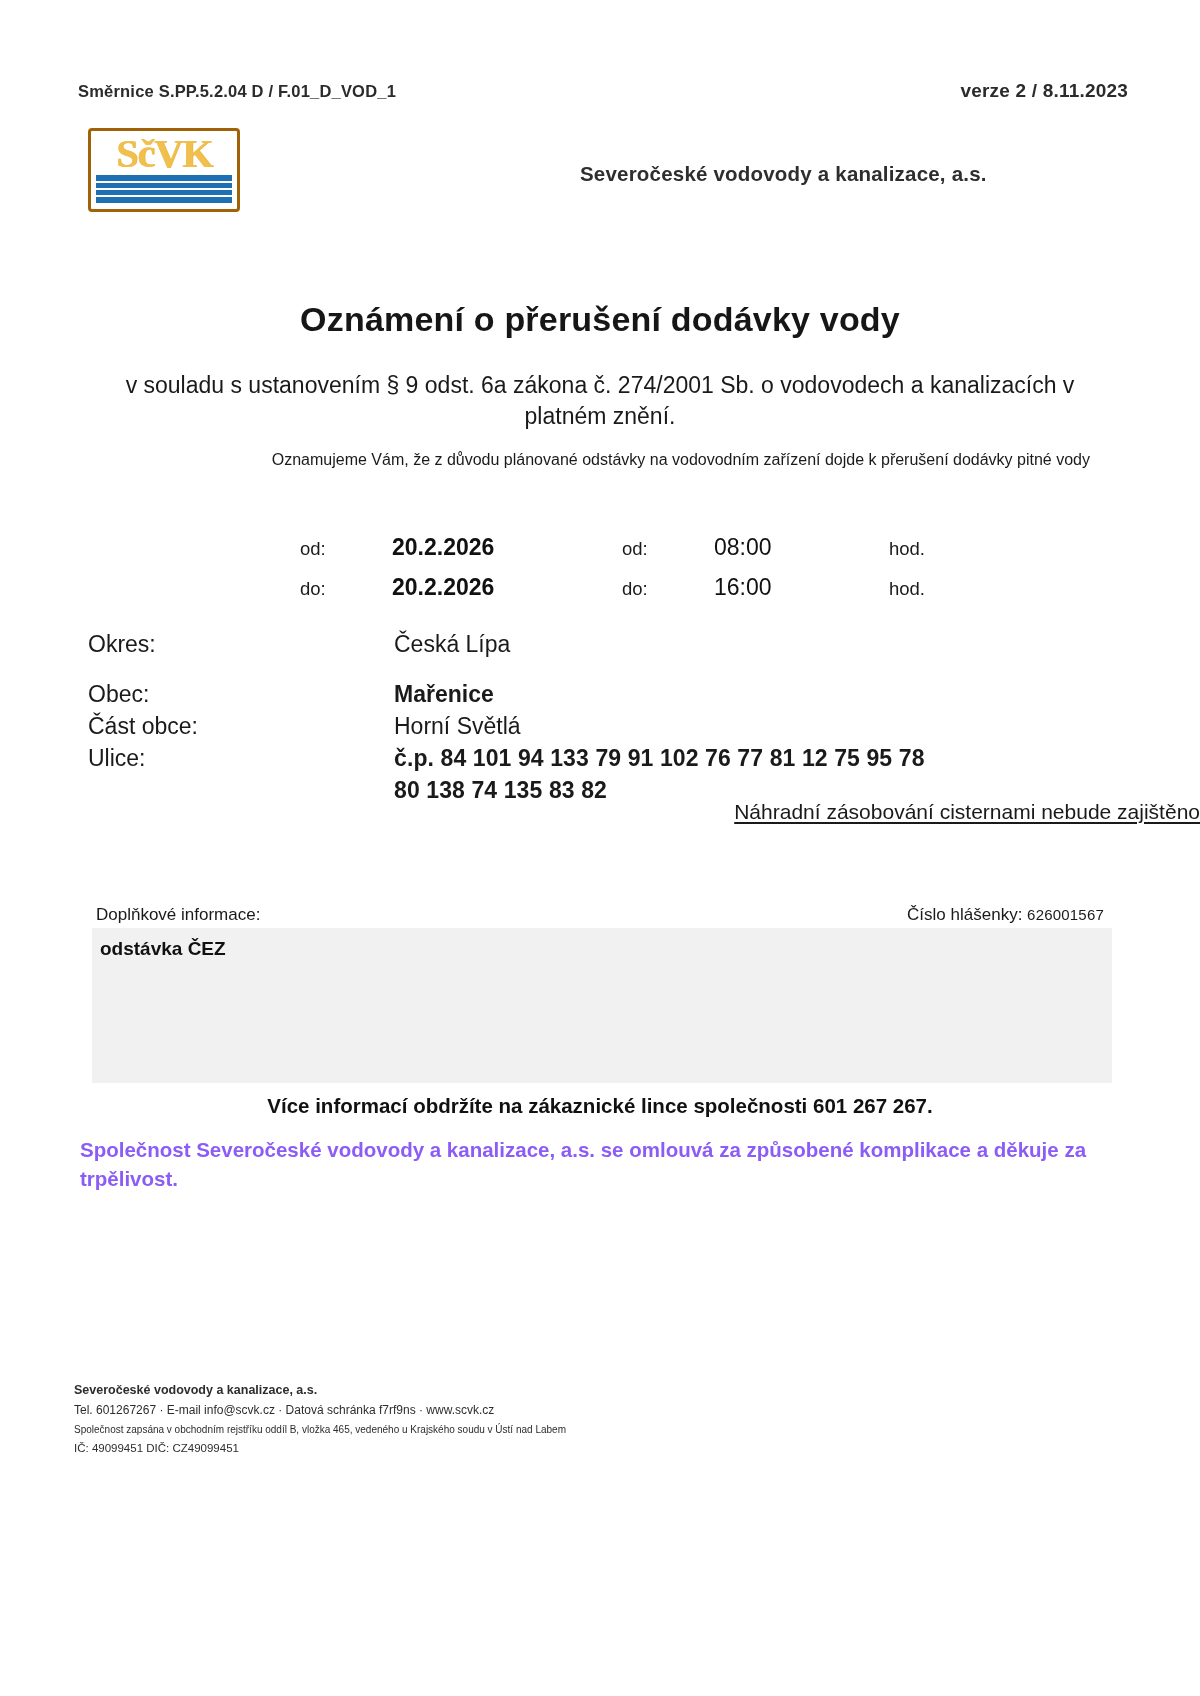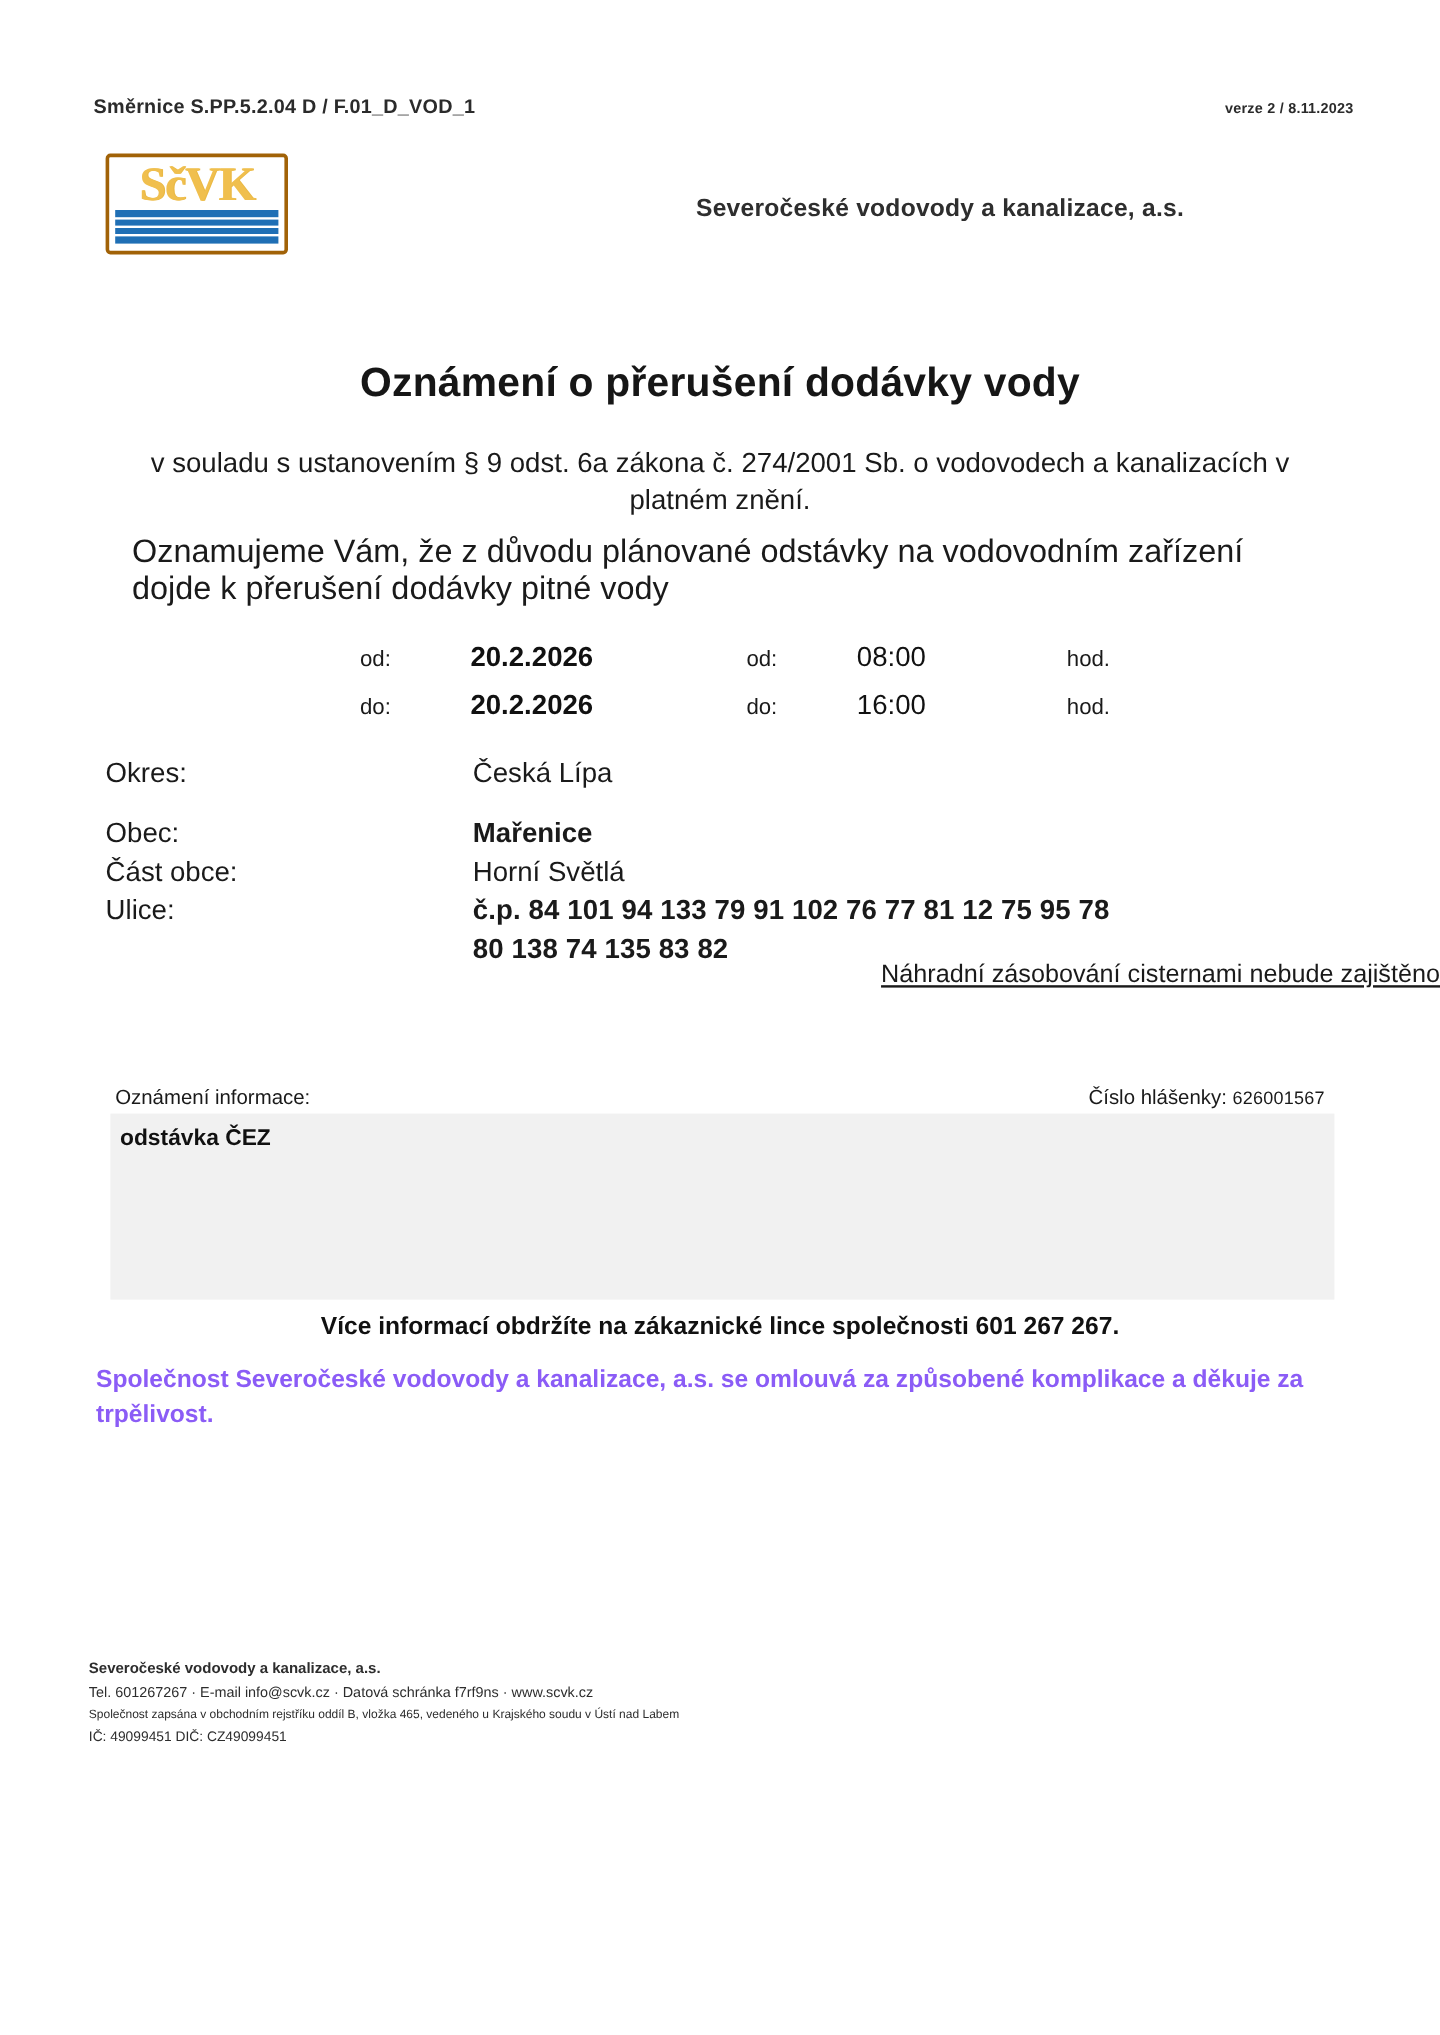--- a/index.html
+++ b/index.html
@@ -31,21 +31,21 @@
     right: 72px;
     display: flex;
     justify-content: space-between;
     align-items: baseline;
     font-size: 16.5px;
     font-weight: bold;
     letter-spacing: 0.2px;
     color: #2b2b2b;
   }
   .doc-header .right {
-    font-size: 12px;
+    font-size: 19px;
   }
 
   
   .brand-row {
     position: absolute;
     top: 128px;
     left: 88px;
     right: 72px;
     height: 96px;
   }
@@ -126,22 +126,22 @@
     text-align: center;
     font-size: 23px;
     line-height: 31px;
     color: #1a1a1a;
   }
   .intro2 {
     position: absolute;
     top: 444px;
     left: 110px;
     width: 980px;
-    text-align: left;
-    font-size: 27px;
+    text-align: right;
+    font-size: 16px;
     line-height: 31px;
     color: #1a1a1a;
   }
 
   
   .datetime {
     position: absolute;
     top: 534px;
     left: 300px;
     width: 680px;
@@ -381,21 +381,21 @@
         <div class="loc-val nums">80 138 74 135 83 82</div>
       </div>
     </div>
   </div>
 
   <div class="cistern">
     <span>Náhradní zásobování cisternami nebude zajištěno</span>
   </div>
 
   <div class="addinfo-labels">
-    <div class="addinfo-lbl">Oznámení informace:</div>
+    <div class="addinfo-lbl">Doplňkové informace:</div>
     <div class="hlasenka">
       <b>Číslo hlášenky:</b>
       <span class="num">626001567</span>
     </div>
   </div>
   <div class="addinfo-box">
     <div class="addinfo-text">odstávka ČEZ</div>
   </div>
 
   <div class="more-info">Více informací obdržíte na zákaznické lince společnosti  601 267 267.</div>

